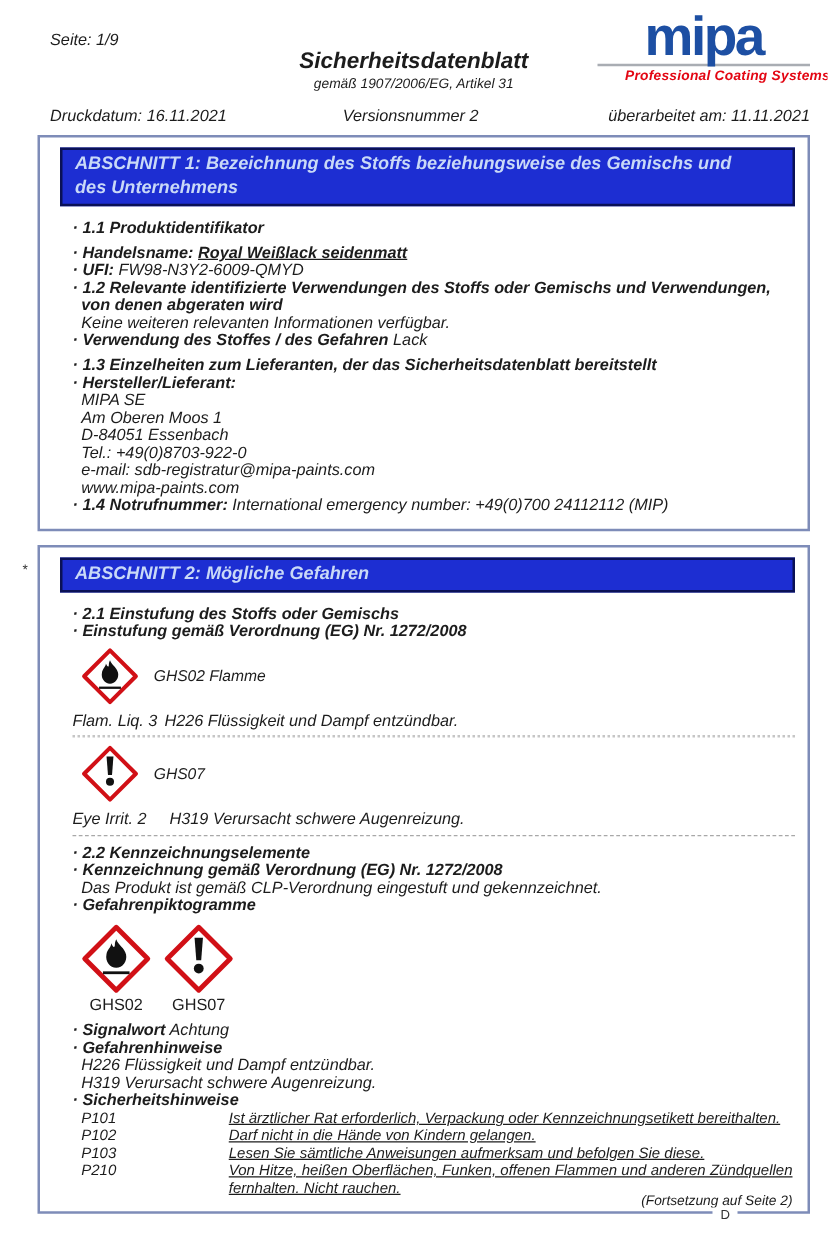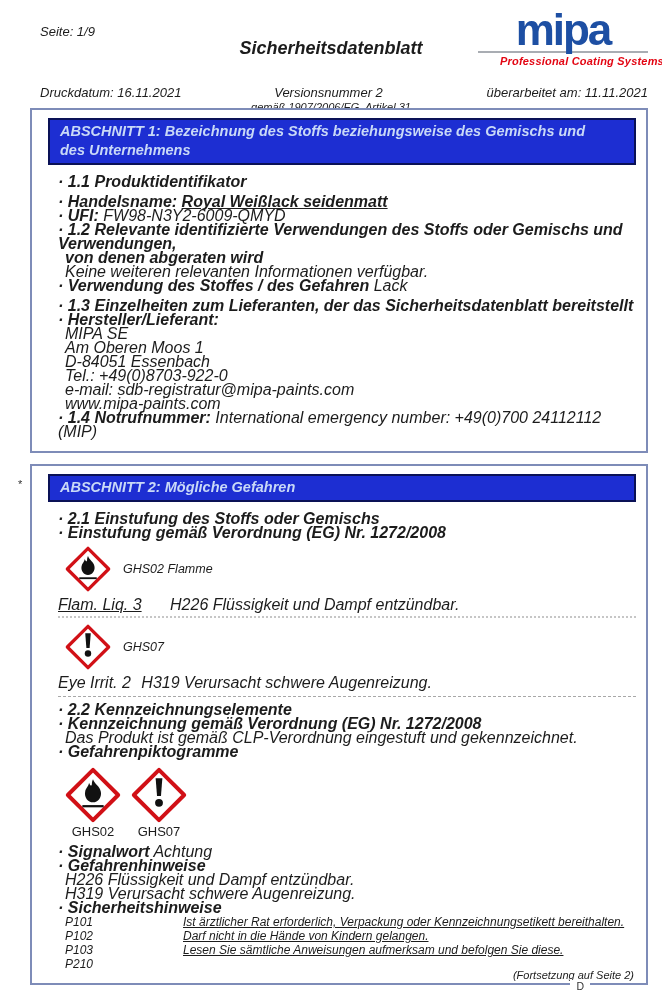--- a/index.html
+++ b/index.html
@@ -5,43 +5,43 @@
   html,body{margin:0;padding:0;}
   body{
     width:662px;height:1000px;background:#ffffff;position:relative;
     font-family:"Liberation Sans",sans-serif;font-style:italic;color:#1c1c1c;
     overflow:hidden;
   }
   
   .header{position:relative;height:106px;}
   .seite{position:absolute;left:40px;top:24px;font-size:13px;}
   .doc-title{position:absolute;left:0;right:0;top:38px;text-align:center;font-size:18px;font-weight:bold;}
-  .doc-subtitle{position:absolute;left:0;right:0;top:61px;text-align:center;font-size:11px;margin-top:40px;}
+  .doc-subtitle{position:absolute;left:0;right:0;top:61px;text-align:center;font-size:11px;}
   .printdate{position:absolute;left:40px;top:85px;font-size:13px;}
   .version{position:absolute;left:0;right:5px;top:85px;text-align:center;font-size:13px;}
   .revised{position:absolute;right:14px;top:85px;font-size:13px;}
   .logo{position:absolute;right:14px;top:10px;width:170px;text-align:center;}
   .logo-brand{color:#1d4fa3;font-weight:bold;font-style:normal;font-size:44px;line-height:40px;letter-spacing:-2px;font-family:"Liberation Sans",sans-serif;}
   .logo-line{border-top:2px solid #a9adb3;margin:1px 0 2px 0;}
   .logo-tagline{color:#e30613;font-weight:bold;font-size:11px;letter-spacing:0.2px;white-space:nowrap;margin-left:22px;}
   
   .box{margin-left:30px;margin-right:14px;border:2px solid #7e8cb8;position:relative;
        padding:6px 10px 12px 26px;background:#fff;}
   .box1{margin-top:2px;}
   .box2{margin-top:11px;}
   .bar{background:#1d2ed2;border:2px solid #0a1156;color:#c9d9f7;font-weight:bold;
        font-size:14.5px;line-height:19px;padding:2px 8px 3px 10px;margin:2px 0 10px -10px;}
   .margin-mark{position:absolute;left:-14px;top:12px;font-size:11px;font-style:normal;color:#333;}
   
-  .ln{font-size:16px;line-height:14px;}
+  .ln{font-size:13px;line-height:14px;}
   .b{font-weight:bold;}
   .u{text-decoration:underline;}
   .gap{margin-top:6px;}
   .ind{padding-left:7px;}
-  .cls{display:inline-block;min-width:60px;margin-right:24px;text-decoration:underline;}
+  .cls{display:inline-block;min-width:60px;margin-right:2px;}
   .eyecls{display:inline-block;min-width:68px;margin-right:6px;}
   
   .picto-row{display:flex;align-items:center;gap:12px;margin:6px 0 6px 7px;}
   .picto-row .plabel{font-size:12.5px;}
   .picto-pair{display:flex;gap:10px;margin:8px 0 4px 7px;}
   .picto-col{display:flex;flex-direction:column;align-items:center;gap:2px;}
   .picto-col .plabel2{font-size:13px;font-style:normal;line-height:14px;}
   .sep-dot{border-top:2px dotted #c6c6c6;margin:4px 0;}
   .sep-dash{border-top:1px dashed #a8a8a8;margin:6px 0;}
   
@@ -190,17 +190,18 @@
   <div class="prow">
     <div class="pcode">P102</div>
     <div class="ptext">Darf nicht in die Hände von Kindern gelangen.</div>
   </div>
   <div class="prow">
     <div class="pcode">P103</div>
     <div class="ptext">Lesen Sie sämtliche Anweisungen aufmerksam und befolgen Sie diese.</div>
   </div>
   <div class="prow">
     <div class="pcode">P210</div>
+    <div class="ptext">Von Hitze, heißen Oberflächen, Funken, offenen Flammen und anderen Zündquellen fernhalten. Nicht rauchen.</div>
   </div>
 
   <div class="continuation">(Fortsetzung auf Seite 2)</div>
   <div class="dmark">D</div>
 </div>
 
 </body></html>

